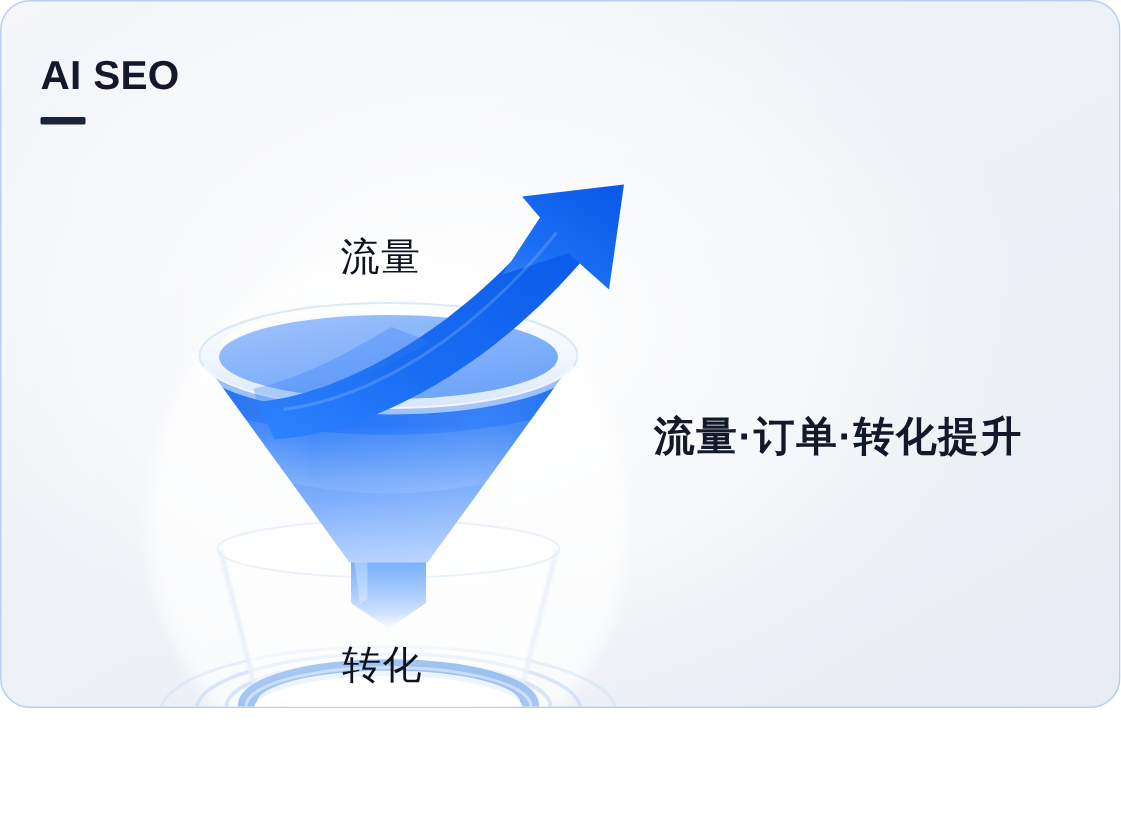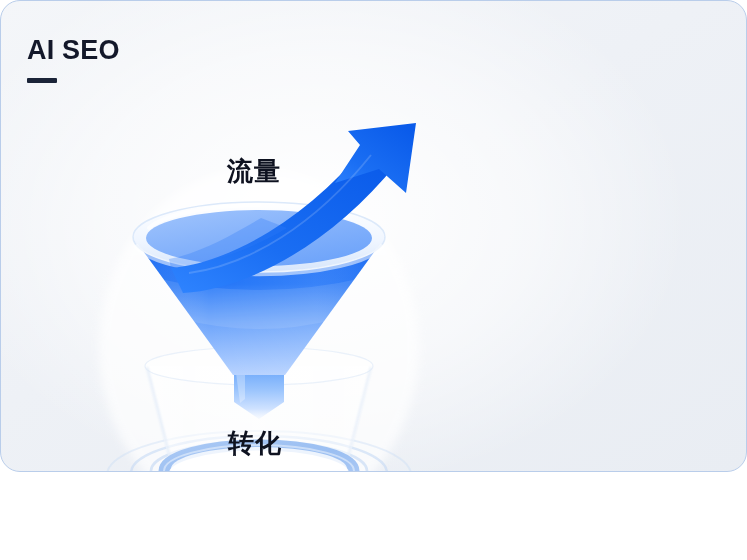--- a/index.html
+++ b/index.html
@@ -70,21 +70,21 @@
   #funnel-illustration svg {
     display: block;
     width: 360px;
     height: 440px;
   }
 
   
   .art-label {
     position: absolute;
     font-size: 26px;
-    font-weight: 700;
+    font-weight: 400;
     color: #0e1220;
     letter-spacing: 1px;
     white-space: nowrap;
     line-height: 1;
   }
   #label-traffic { left: 226px; top: 157px; }
   #label-conversion { left: 227px; top: 429px; }
 </style>
 </head>
 <body>
@@ -231,14 +231,15 @@
 
       <path d="M 92 171 C 132 168 176 150 208 131 L 182 121 C 150 140 118 157 90 162 Z" fill="#2d7bf8" opacity="0.30"></path>
     </svg>
 
   </div>
 
   <div class="art-label" id="label-traffic">流量</div>
 
   <div class="art-label" id="label-conversion">转化</div>
 
+  <div id="tagline">流量·订单·转化提升</div>
 
 </div>
 
 </body></html>

